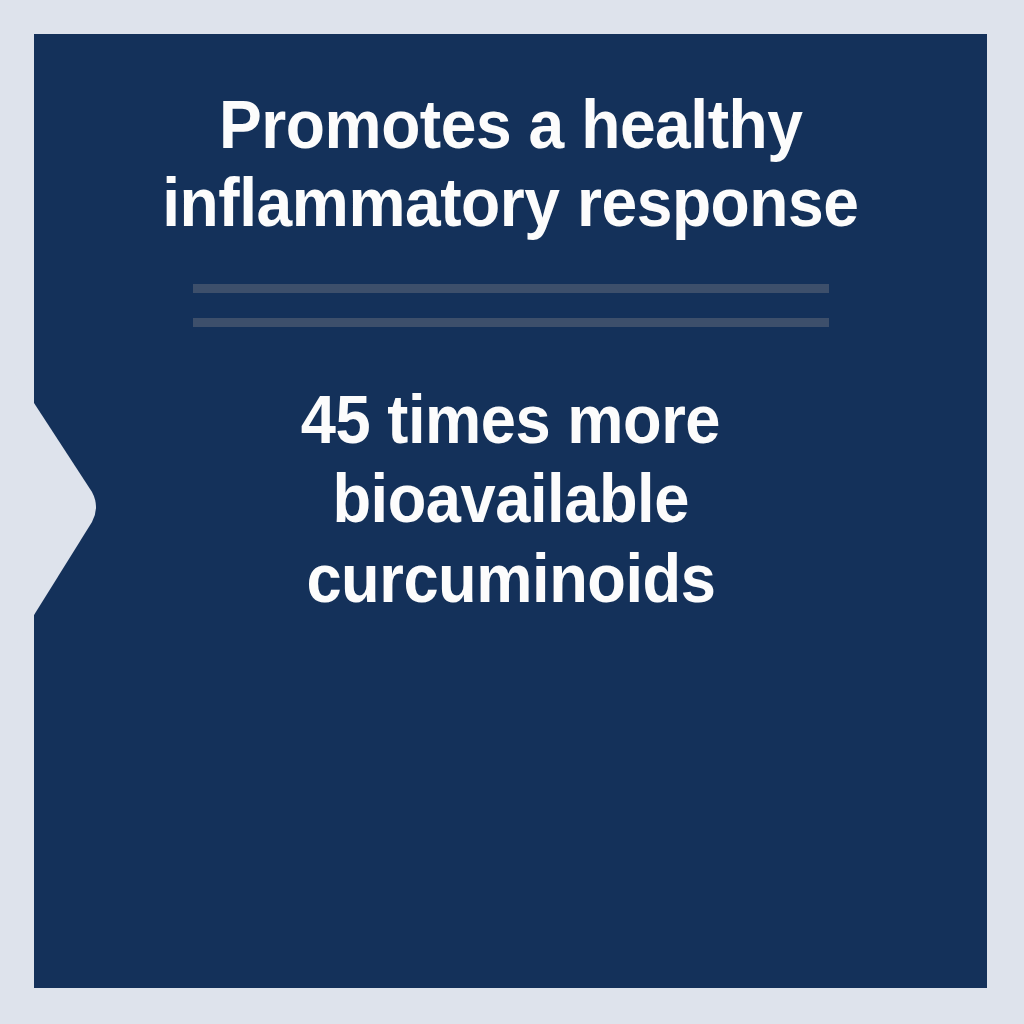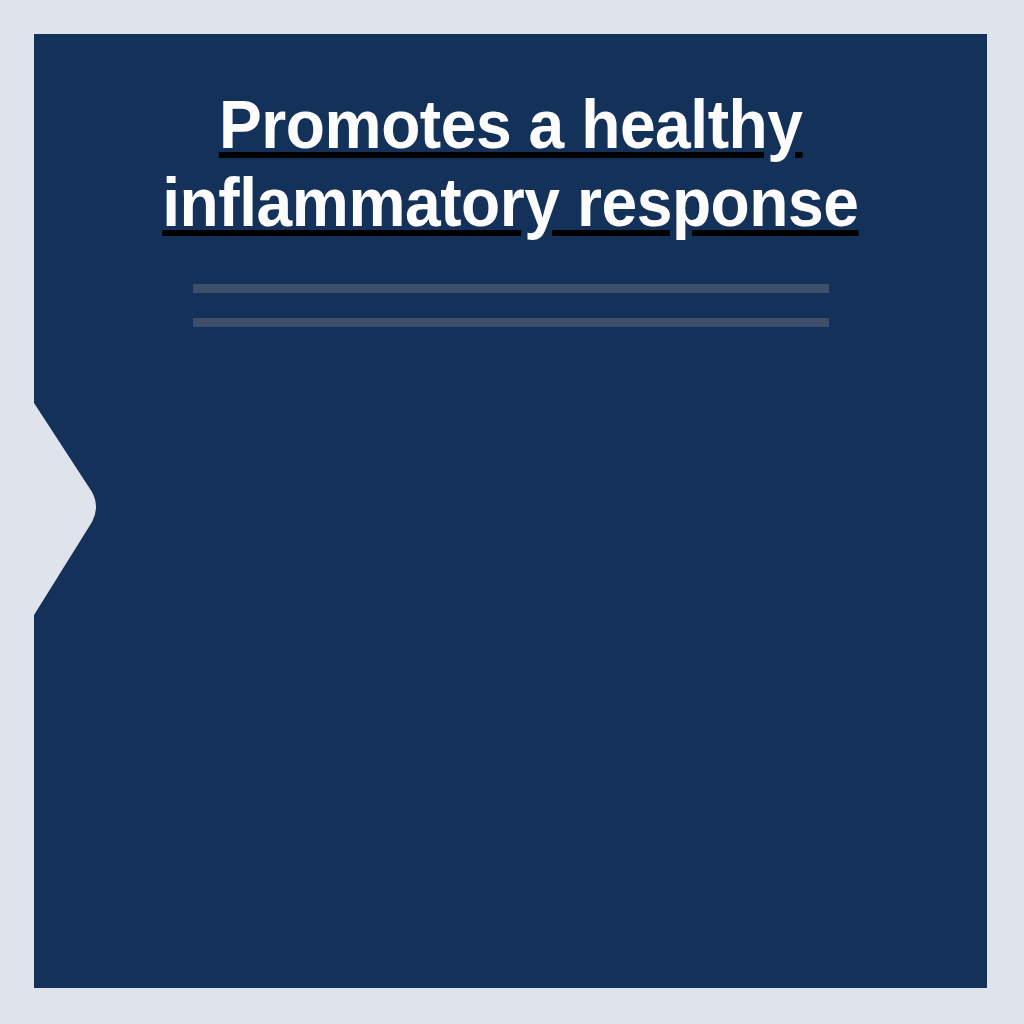--- a/index.html
+++ b/index.html
@@ -48,21 +48,20 @@
     position: absolute;
     left: 34px;
     top: 34px;
     width: 953px;
     height: 756px;
     display: flex;
     flex-direction: column;
     align-items: stretch;
     justify-content: flex-start;
     box-sizing: border-box;
-    text-decoration: underline;
   }
 
   .benefit-block {
     display: flex;
     flex-direction: column;
     align-items: center;
     justify-content: center;
     text-align: center;
     color: #fcfcfc;
     font-weight: bold;
@@ -147,15 +146,20 @@
 
     <div class="divider-row">
       <div class="divider-rule"></div>
     </div>
 
 
     <div class="divider-row">
       <div class="divider-rule"></div>
     </div>
 
+    <div class="benefit-block" id="benefit-block-3">
+      <span class="benefit-line">45 times more</span>
+      <span class="benefit-line">bioavailable</span>
+      <span class="benefit-line">curcuminoids</span>
+    </div>
 
   </div>
 </div>
 
 </body></html>

